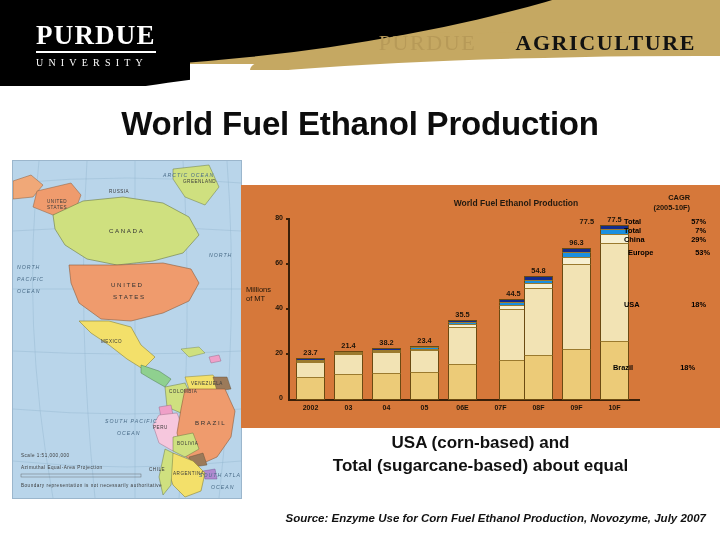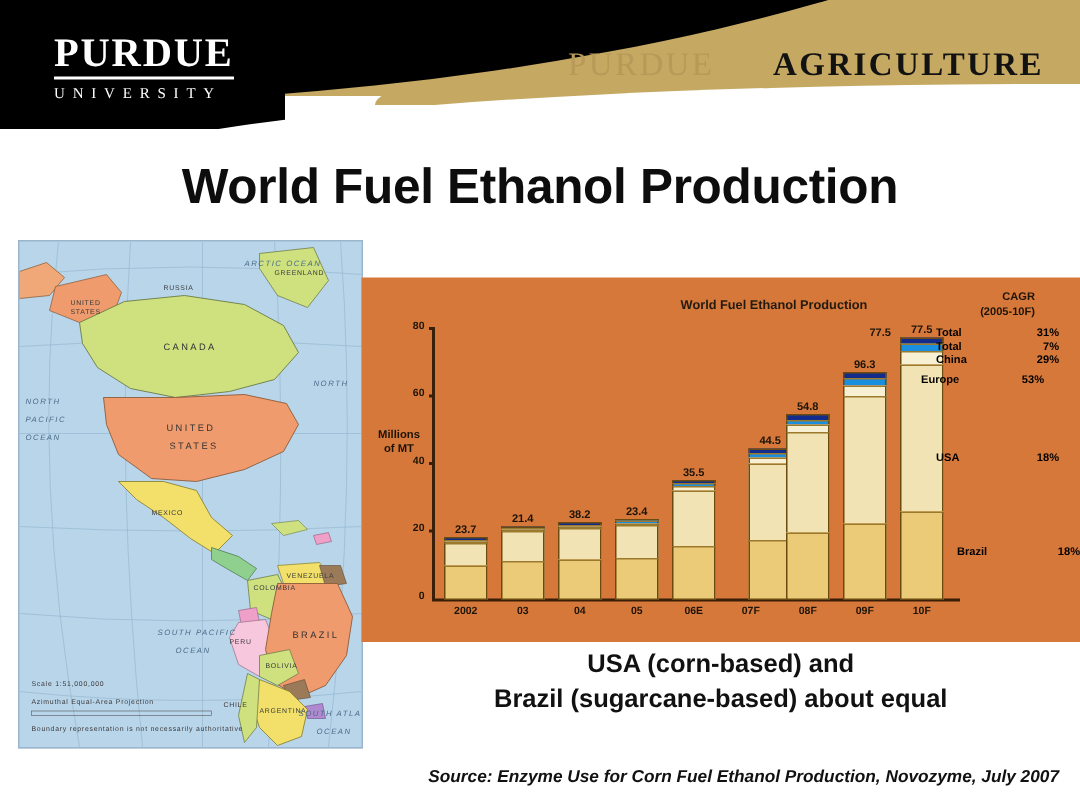--- a/index.html
+++ b/index.html
@@ -69,22 +69,22 @@
   
   .chart-box{
     position:absolute;left:241px;top:185px;width:479px;height:243px;
     background:#d6783a;overflow:hidden;
   }
   .chart-title{
     position:absolute;left:150px;top:13px;width:250px;text-align:center;
     font-size:8.5px;font-weight:bold;color:#231a10;line-height:1.35;
   }
   .axis-title{
-    position:absolute;left:5px;top:100px;width:40px;text-align:center;
-    font-size:7.5px;font-weight:bold;color:#1d1409;line-height:1.25;
+    position:absolute;left:5px;top:100px;width:40px;
+    font-size:7.5px;font-weight:normal;color:#1d1409;line-height:1.25;
   }
   .y-lab{position:absolute;font-size:7px;font-weight:bold;color:#1d1409;text-align:right;width:18px;}
   .y-tick{position:absolute;width:4px;height:1.5px;background:#3a1f08;}
   .y-axis{position:absolute;left:47px;top:33px;width:2px;height:182px;background:#3a1f08;}
   .x-axis{position:absolute;left:47px;top:214px;width:352px;height:2px;background:#3a1f08;}
   .x-lab{position:absolute;top:219px;font-size:7px;font-weight:bold;color:#1d1409;text-align:center;width:40px;}
 
   .bar{position:absolute;bottom:28px;width:29px;}
   .seg{width:100%;box-sizing:border-box;border-left:1px solid #6b4a12;border-right:1px solid #6b4a12;}
   .seg.first{border-top:1px solid #6b4a12;}
@@ -340,30 +340,30 @@
         <div class="x-lab" style="left: 353.5px;">10F</div>
       </div>
 
     <div class="legend">
       <div class="legend-head">
         <div>CAGR</div>
         <div>(2005-10F)</div>
       </div>
     </div>
     <div id="legend-rows">
-        <div class="legend-row" style="right: 14px; top: 32px;"><span class="nm">Total</span><span class="pc">31%</span></div>
+        <div class="legend-row" style="right: 14px; top: 32px;"><span class="nm">Total</span><span class="pc">57%</span></div>
         <div class="legend-row" style="right: 14px; top: 41px;"><span class="nm">Total</span><span class="pc">7%</span></div>
         <div class="legend-row" style="right: 14px; top: 50px;"><span class="nm">China</span><span class="pc">29%</span></div>
-        <div class="legend-row" style="right: 24px; top: 63px;"><span class="nm">Europe</span><span class="pc">53%</span></div>
+        <div class="legend-row" style="right: 10px; top: 63px;"><span class="nm">Europe</span><span class="pc">53%</span></div>
         <div class="legend-row" style="right: 14px; top: 115px;"><span class="nm">USA</span><span class="pc">18%</span></div>
-        <div class="legend-row" style="right: 0; top: 178px;"><span class="nm">Brazil</span><span class="pc">18%</span></div>
+        <div class="legend-row" style="right: 25px; top: 178px;"><span class="nm">Brazil</span><span class="pc">18%</span></div>
       </div>
 
     <div class="legend-top-val" style="right:126px;top:32px;">77.5</div>
   </div>
 
   <div class="caption">
     <div>USA (corn-based) and</div>
-    <div>Brazil (sugarcane-based) about equal</div>
+    <div>Total (sugarcane-based) about equal</div>
   </div>
 
   <div class="source">Source: Enzyme Use for Corn Fuel Ethanol Production, Novozyme, July 2007</div>
 </div>
 
 </body></html>

